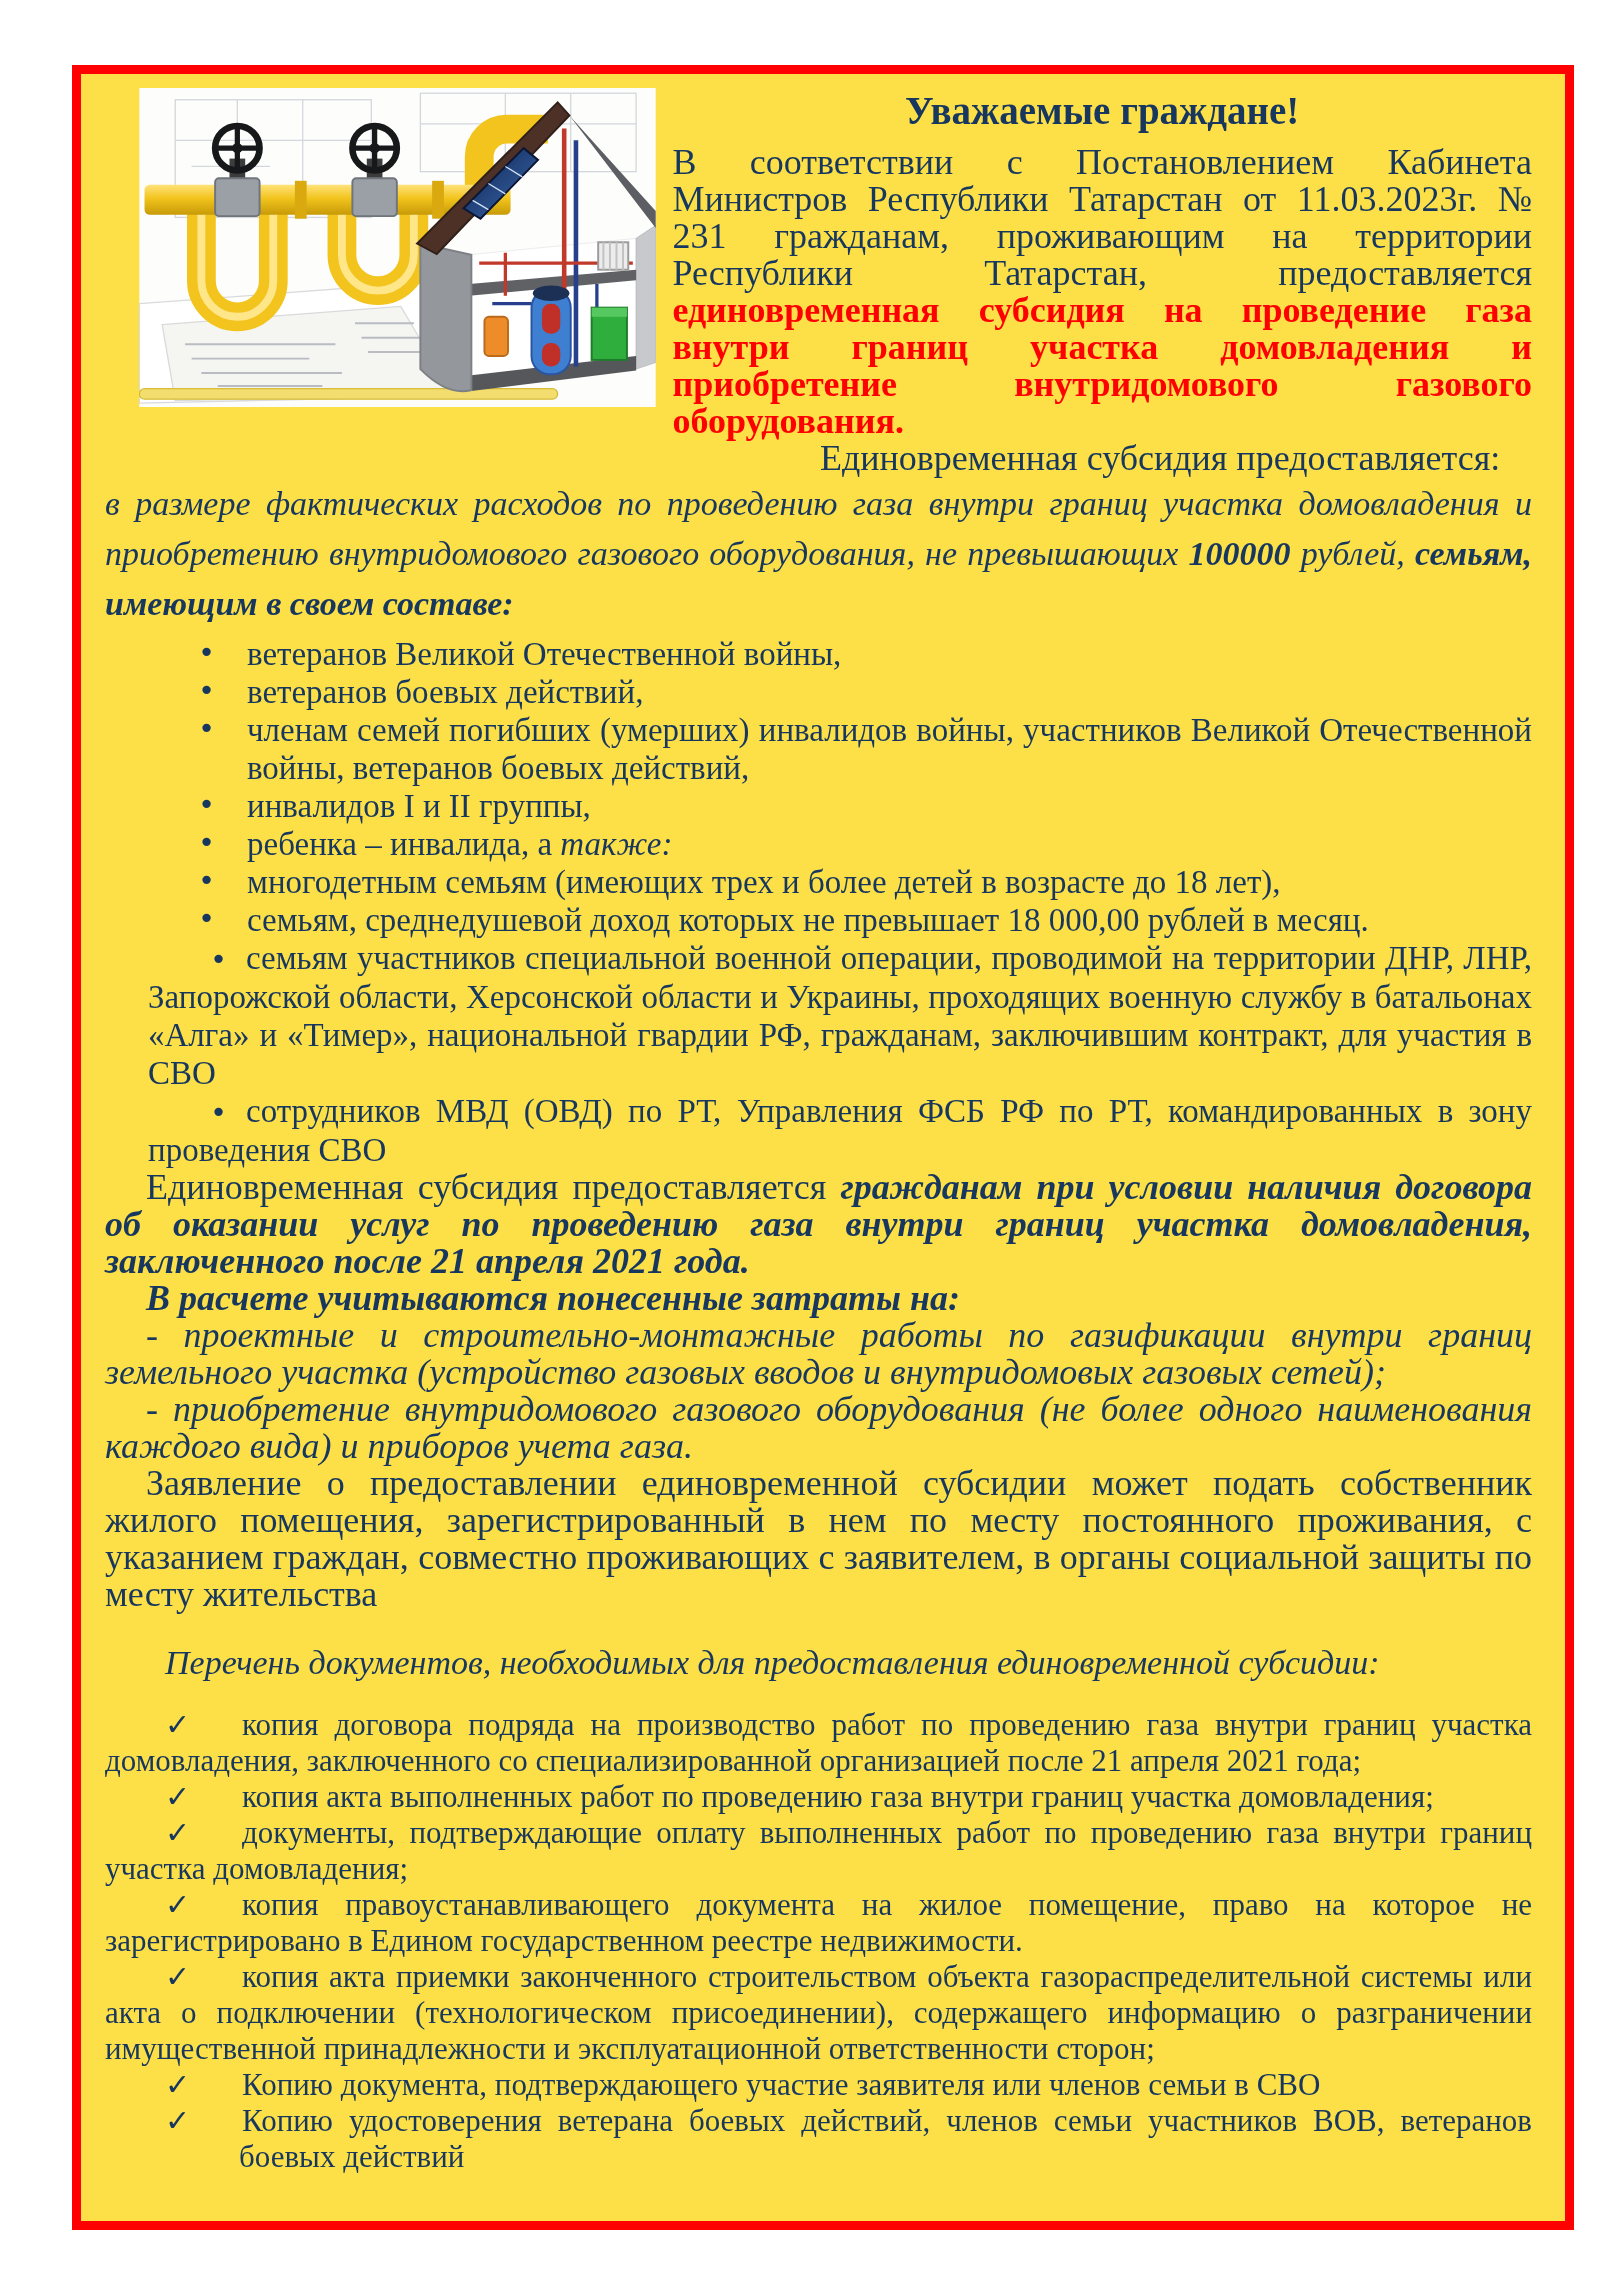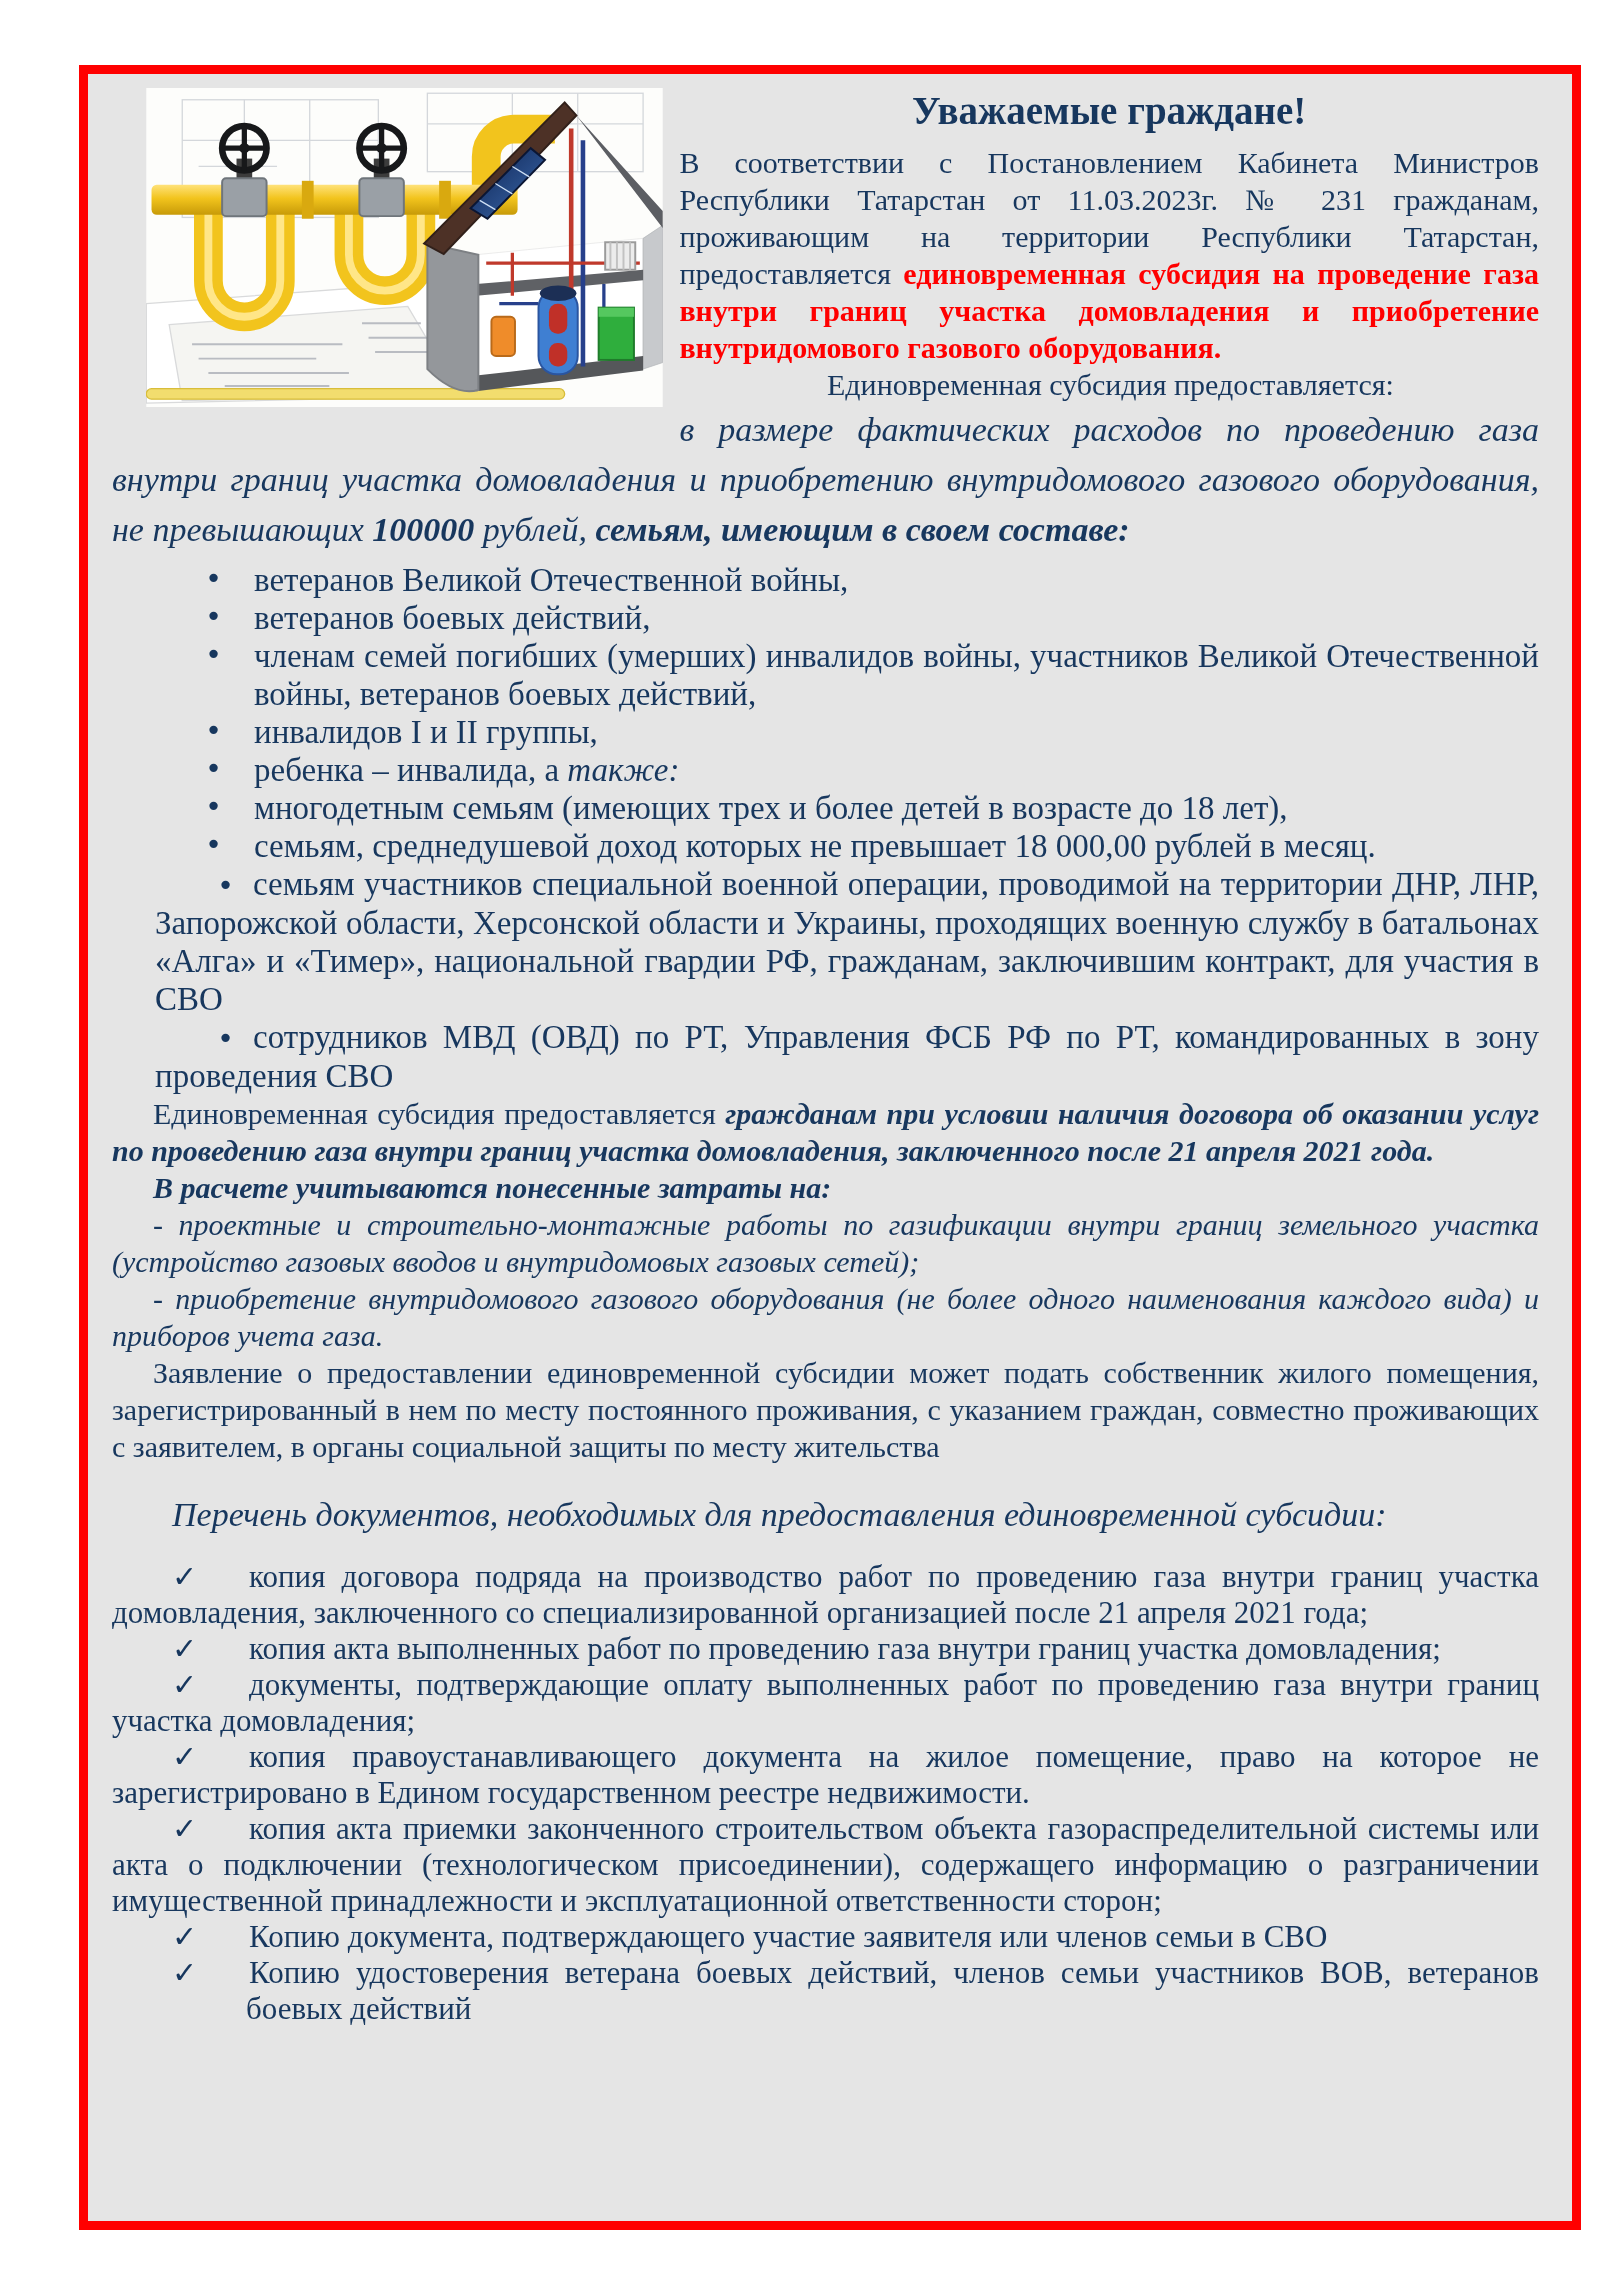--- a/index.html
+++ b/index.html
@@ -2,45 +2,45 @@
 <html style="font-size:10.5px"><head>
 <meta charset="utf-8">
 <style>
   html,body { margin:0; padding:0; background:#ffffff; }
   body {
     width:1623px; height:2295px; position:relative;
     font-family:"Liberation Serif", serif;
     color:#17375E;
   }
   .frame {
-    position:absolute; left:79px; top:65px;
+    position:absolute; left:72px; top:65px;
     width:1502px; height:2165px;
     border:9.2px solid #FF0000;
     box-sizing:border-box;
     overflow:hidden;
-    background:#e5e5e5;
+    background:#fde047;
   }
   .content {
     position:absolute; left:0; top:0; right:0; bottom:0;
     padding:5.2px 33px 0 24px;
   }
   figure.illustration {
     float:left;
     width:517px; height:319px;
     margin:9.2px 16.4px 11.8px 34px;
     padding:0;
   }
   .page-title {
     font-size:39px; font-weight:bold;
     text-align:center;
     margin:9.2px 0 0 0;
     color:#17375E;
   }
   p { margin:0; }
-  .body-txt { font-size:30px; line-height:37px; }
+  .body-txt { font-size:36px; line-height:37px; }
   .lead {
     margin-top:10.5px;
     text-align:justify;
   }
   .red-bold { color:#FF0000; font-weight:bold; }
   .lead-line {
     margin:0 0 0 715px;
     white-space:nowrap;
   }
   .intro-italic {

